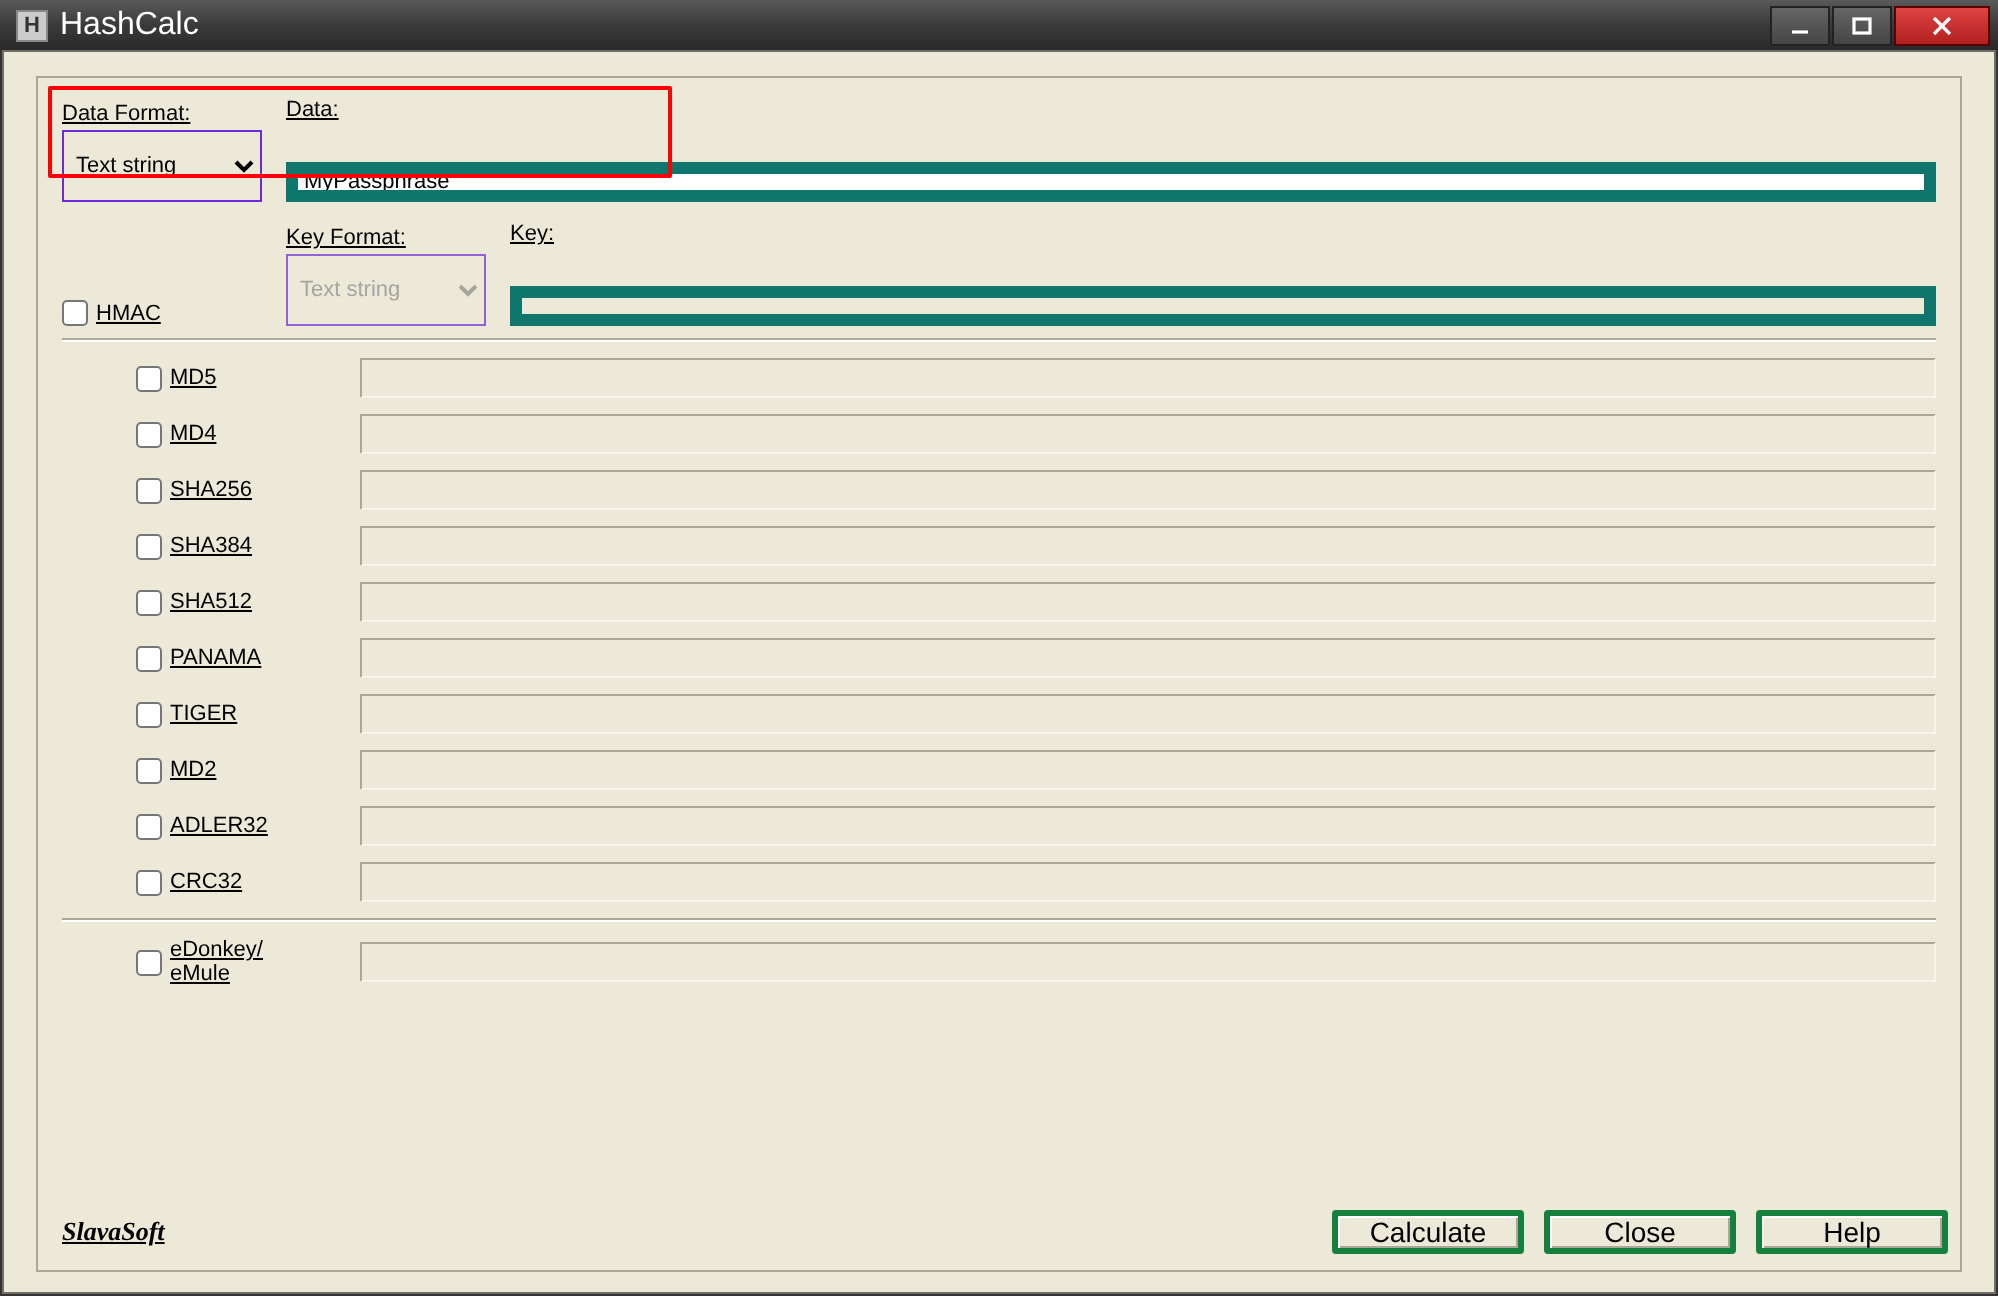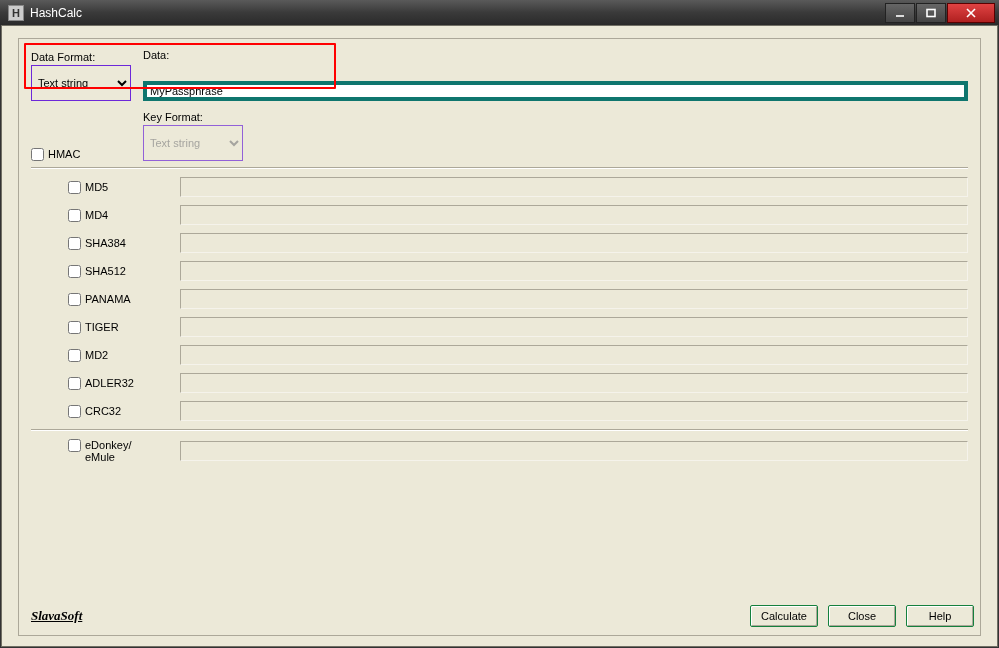--- a/index.html
+++ b/index.html
@@ -37,21 +37,21 @@
     display: inline-flex;
     align-items: center;
     justify-content: center;
     font-weight: bold;
     font-size: 11px;
     margin-right: 6px;
     border: 1px solid #888;
   }
   .title-text {
     flex: 1;
-    font-size: 12px;
+    font-size: 16px;
   }
   .wincontrols {
     display: flex;
     gap: 0;
   }
   .winbtn {
     width: 30px;
     height: 20px;
     display: flex;
     align-items: center;
@@ -105,37 +105,38 @@
     border-radius: 1px;
   }
   .lbl-col {
     display: flex;
     flex-direction: column;
     gap: 2px;
   }
   .lbl {
     font-size: 11px;
     color: #000;
+    text-decoration: underline;
   }
   select.drop {
     width: 100px;
     height: 36px;
     background: #ece9d8;
     border: 1px solid #6d28d9;
     font-size: 11px;
     padding: 0 2px;
   }
   select.drop[disabled] {
     color: #888;
     background: #ece9d8;
   }
   input.txt {
     height: 20px;
     background: #fff;
-    border: 4px solid #0f766e;
+    border: 6px solid #0f766e;
     font-size: 11px;
     padding: 0 3px;
     width: 100%;
   }
   input.txt.ro {
     background: #ece9d8;
     border-top: 1px solid #aca899;
     border-left: 1px solid #aca899;
     border-right: 1px solid #f5f3eb;
     border-bottom: 1px solid #f5f3eb;
@@ -157,20 +158,21 @@
   }
   .data-col {
     flex: 1;
     display: flex;
     flex-direction: column;
     gap: 20px;
   }
   .chk-col {
     width: 102px;
     display: flex;
+    align-items: center;
     gap: 4px;
   }
   input[type="checkbox"]{
     width: 13px;
     height: 13px;
     accent-color: #ece9d8;
   }
   hr.sep {
     border: none;
     border-top: 1px solid #aca899;
@@ -205,26 +207,26 @@
     font-weight: bold;
     font-size: 13px;
     text-decoration: underline;
     color: #000;
   }
   .buttons {
     display: flex;
     gap: 10px;
   }
   button.btn {
-    width: 68px;
+    width: 96px;
     height: 22px;
     background: #ece9d8;
-    border: 1px solid #15803d;
+    border: 3px solid #15803d;
     border-radius: 2px;
-    font-size: 11px;
+    font-size: 14px;
     box-shadow: inset 1px 1px 0 #fff, inset -1px -1px 0 #aca899;
     cursor: pointer;
   }
 </style>
 </head>
 <body>
 
 <div class="outer-frame">
   <div class="titlebar">
     <span class="title-icon">H</span>
@@ -271,36 +273,47 @@
         <div class="chk-col" style="padding-top:14px;">
           <input type="checkbox" style="">
           <span class="lbl">HMAC</span>
         </div>
         <div class="lbl-col" style="width:102px;">
           <span class="lbl">Key Format:</span>
           <select class="drop" disabled="">
             <option>Text string</option>
           </select>
         </div>
+        <div class="data-col">
+          <span class="lbl">Key:</span>
+          <input class="txt" type="text" disabled="" value="" style="">
+        </div>
       </div>
 
       <hr class="sep">
 
       <div id="hash-list">
           <div class="hash-row">
             <div class="chk-col">
               <input type="checkbox" style="">
               <span class="lbl">MD5</span>
             </div>
             <div class="hash-out"><input class="txt ro" type="text" readonly="" value="" style=""></div>
           </div>
           <div class="hash-row">
             <div class="chk-col">
               <input type="checkbox" style="">
               <span class="lbl">MD4</span>
+            </div>
+            <div class="hash-out"><input class="txt ro" type="text" readonly="" value="" style=""></div>
+          </div>
+          <div class="hash-row">
+            <div class="chk-col">
+              <input type="checkbox" style="">
+              <span class="lbl">SHA256</span>
             </div>
             <div class="hash-out"><input class="txt ro" type="text" readonly="" value="" style=""></div>
           </div>
           <div class="hash-row">
             <div class="chk-col">
               <input type="checkbox" style="">
               <span class="lbl">SHA384</span>
             </div>
             <div class="hash-out"><input class="txt ro" type="text" readonly="" value="" style=""></div>
           </div>

